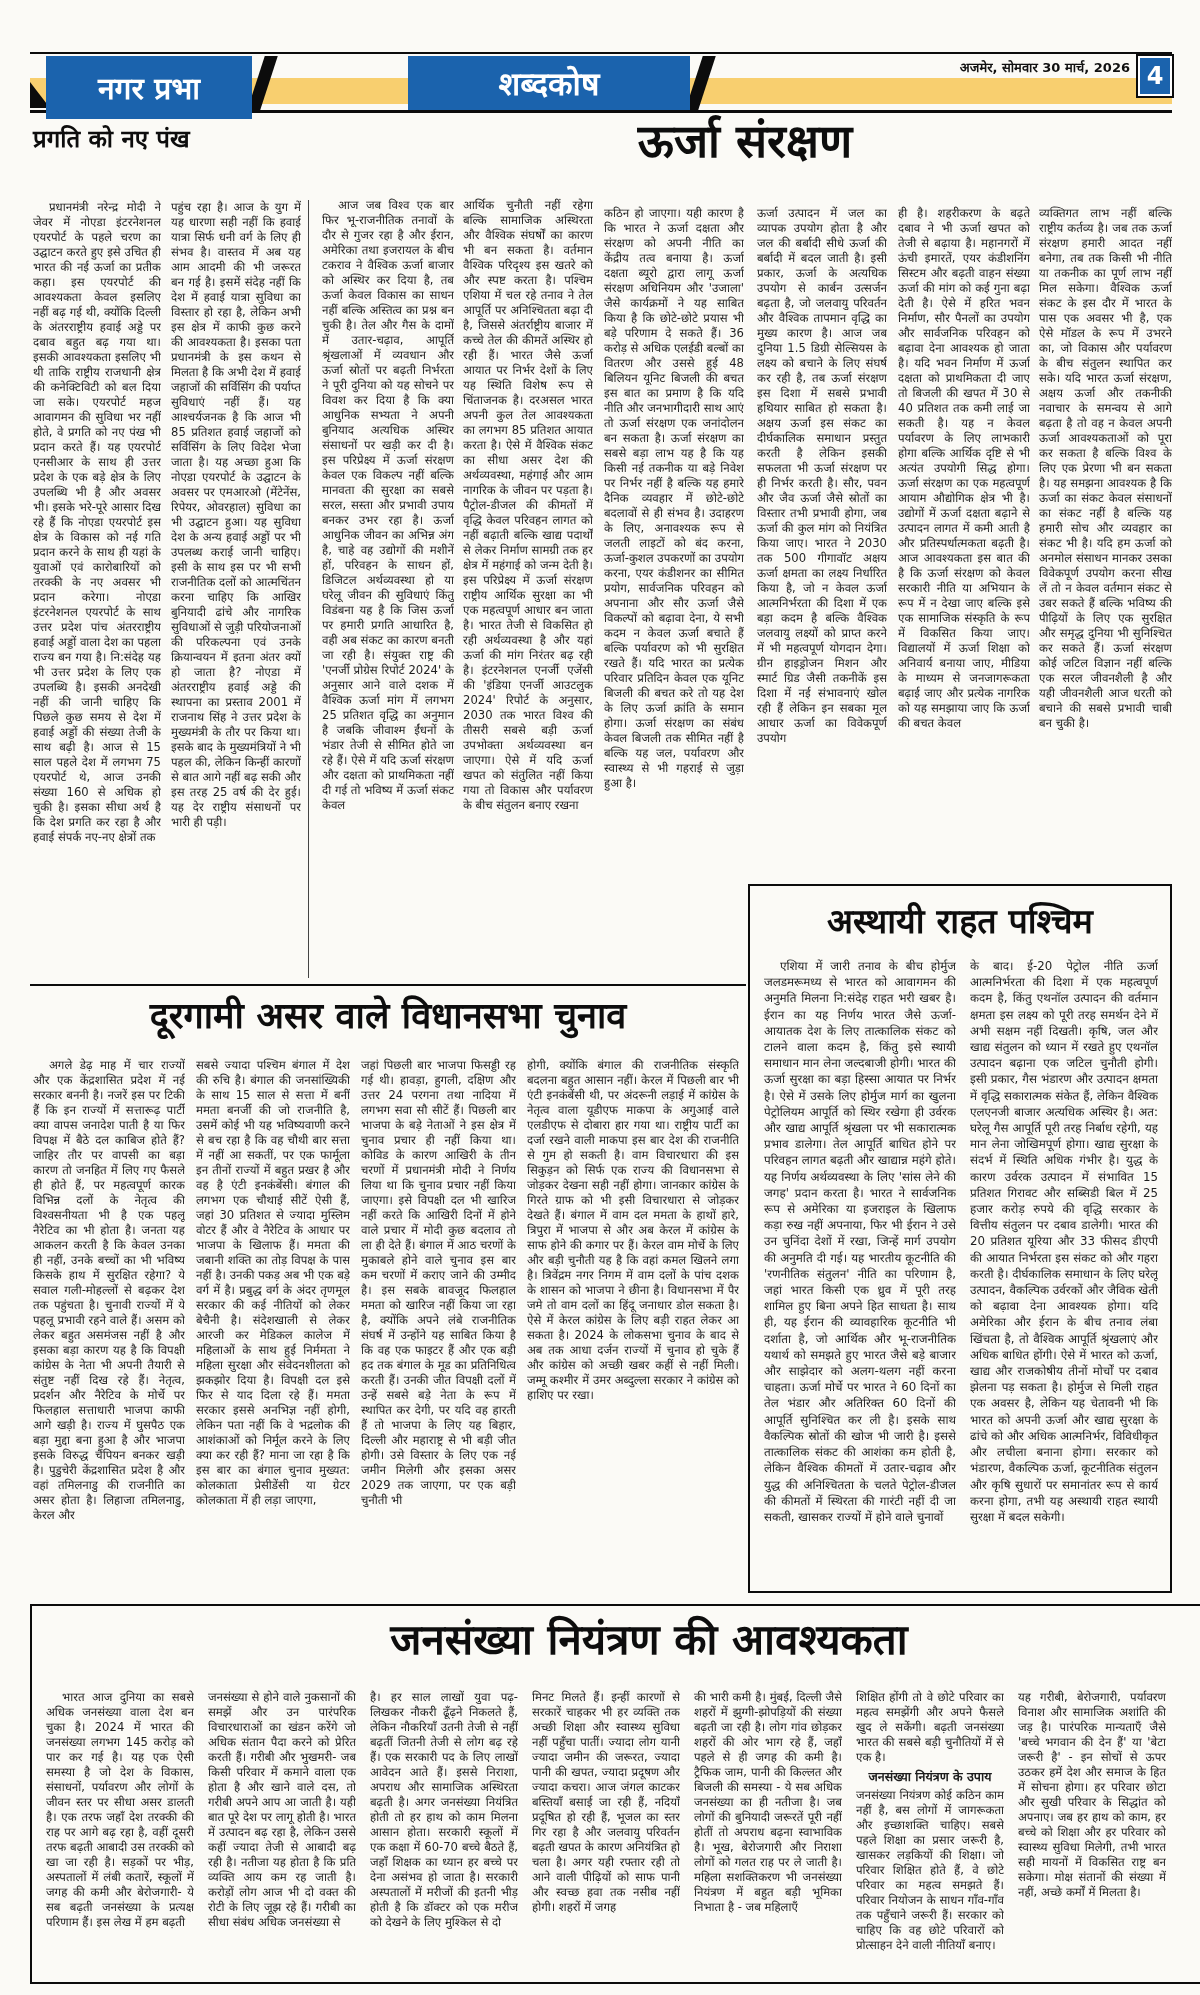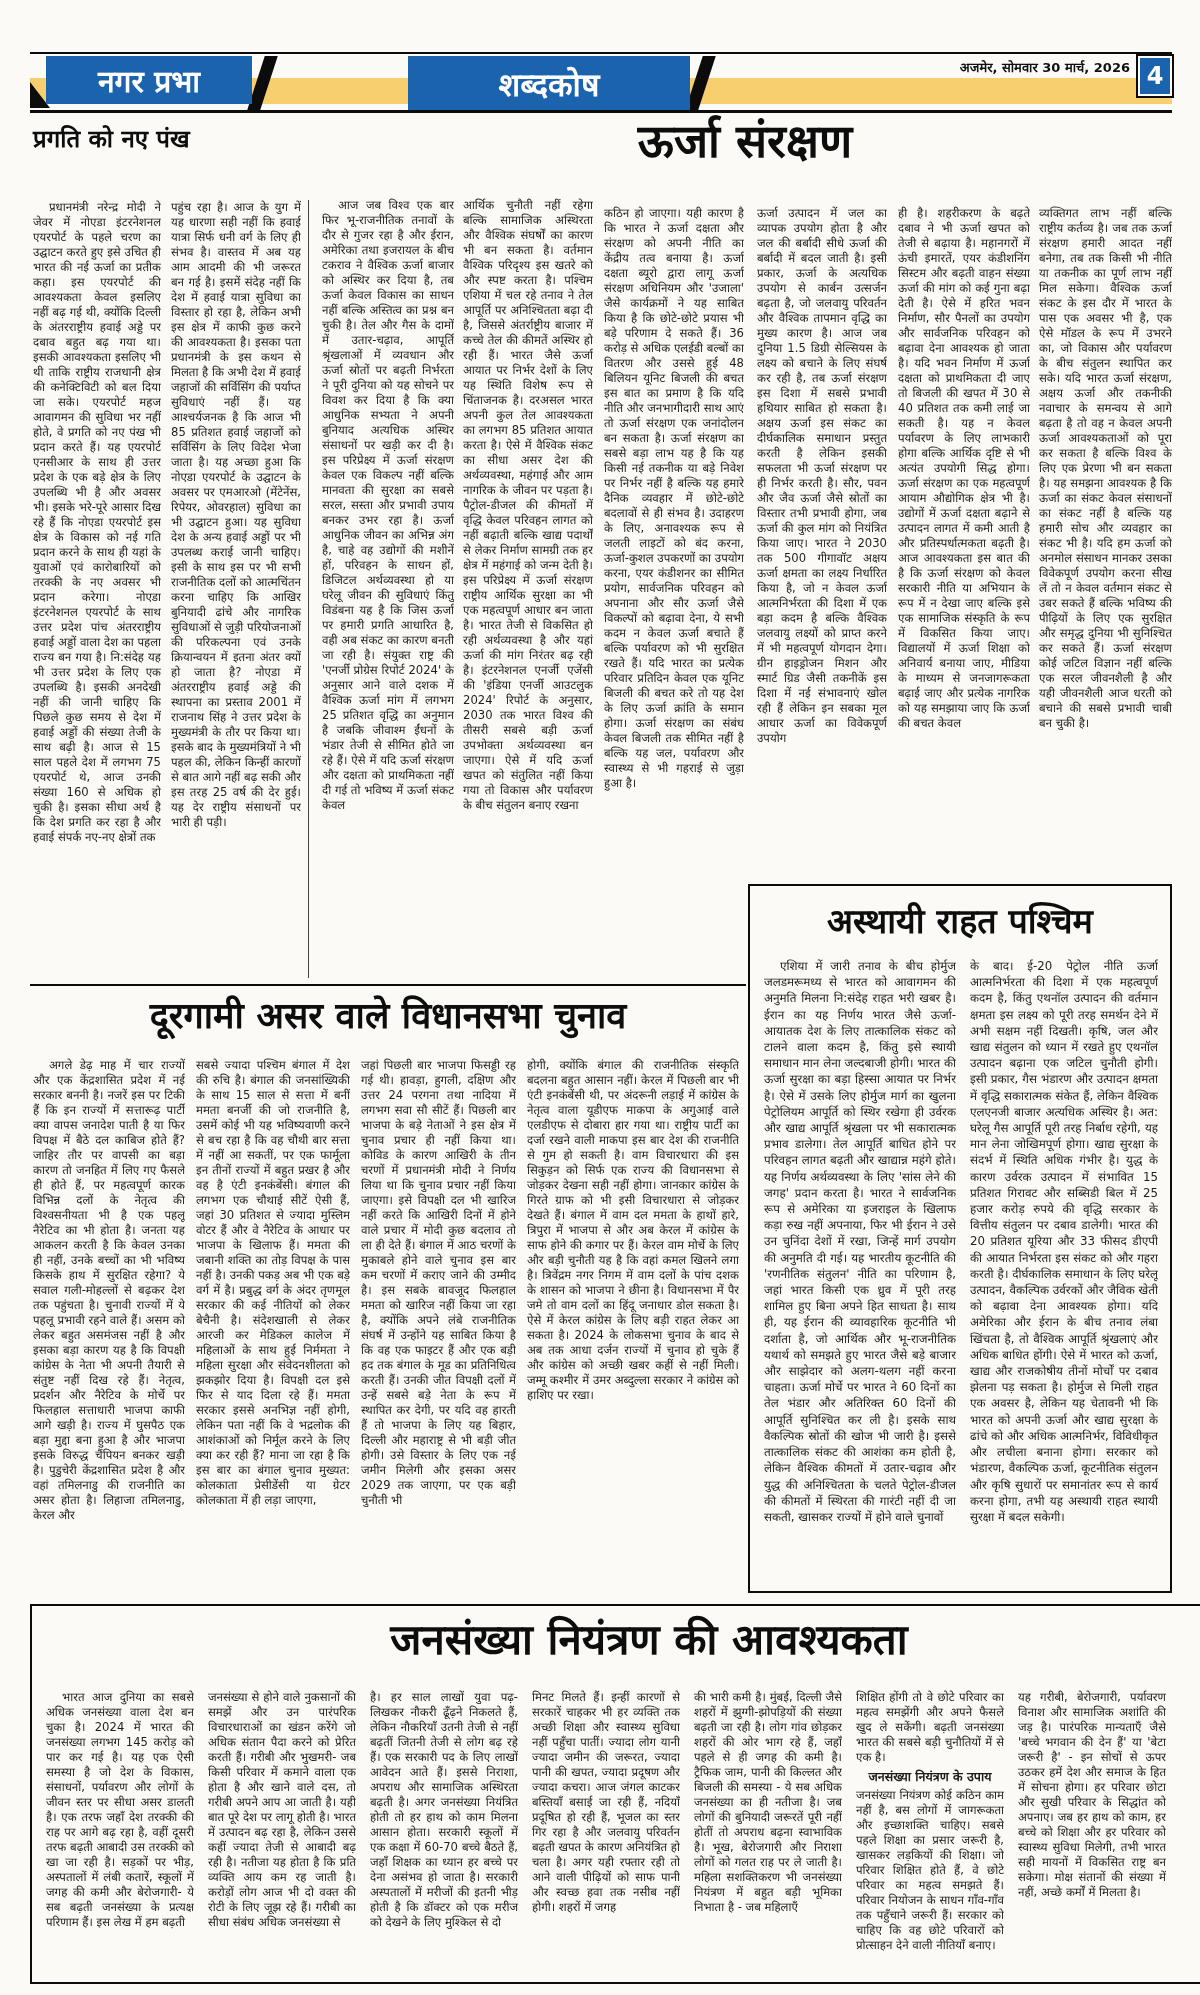--- a/index.html
+++ b/index.html
@@ -39,24 +39,24 @@
 <body>
 
 <div class="abs rule" style="left:30px;top:52px;width:1142px;height:2px;"></div>
 <div class="abs band" style="left:30px;top:78px;width:1142px;height:26px;"></div>
 <div class="abs rule" style="left:30px;top:110px;width:1142px;height:3px;"></div>
 
 <div class="abs tri" style="left:30px;top:82px;border-width:26px 0 0 20px;border-color:transparent transparent transparent #0c0c0c;"></div>
 <div class="abs slash" style="left:256px;top:56px;width:13px;height:54px;"></div>
 <div class="abs slash" style="left:694px;top:56px;width:13px;height:54px;"></div>
 
-<div class="abs bluebox" style="left:46px;top:56px;width:206px;height:48px;font-size:30px;">
+<div class="abs bluebox" style="left:46px;top:56px;width:206px;height:63px;font-size:30px;">
   <span>नगर प्रभा</span>
 </div>
-<div class="abs bluebox" style="left:408px;top:56px;width:282px;height:54px;font-size:32px;">
+<div class="abs bluebox" style="left:408px;top:56px;width:282px;height:54px;font-size:32px;font-family:Liberation Mono, monospace;">
   <span>शब्दकोष</span>
 </div>
 
 <div class="abs dateline" style="left:840px;top:58px;width:290px;">
   <span>अजमेर, सोमवार 30 मार्च, 2026</span>
 </div>
 <div class="abs pagenum" style="left:1136px;top:54px;width:34px;height:40px;">
   <span>4</span>
 </div>
 

